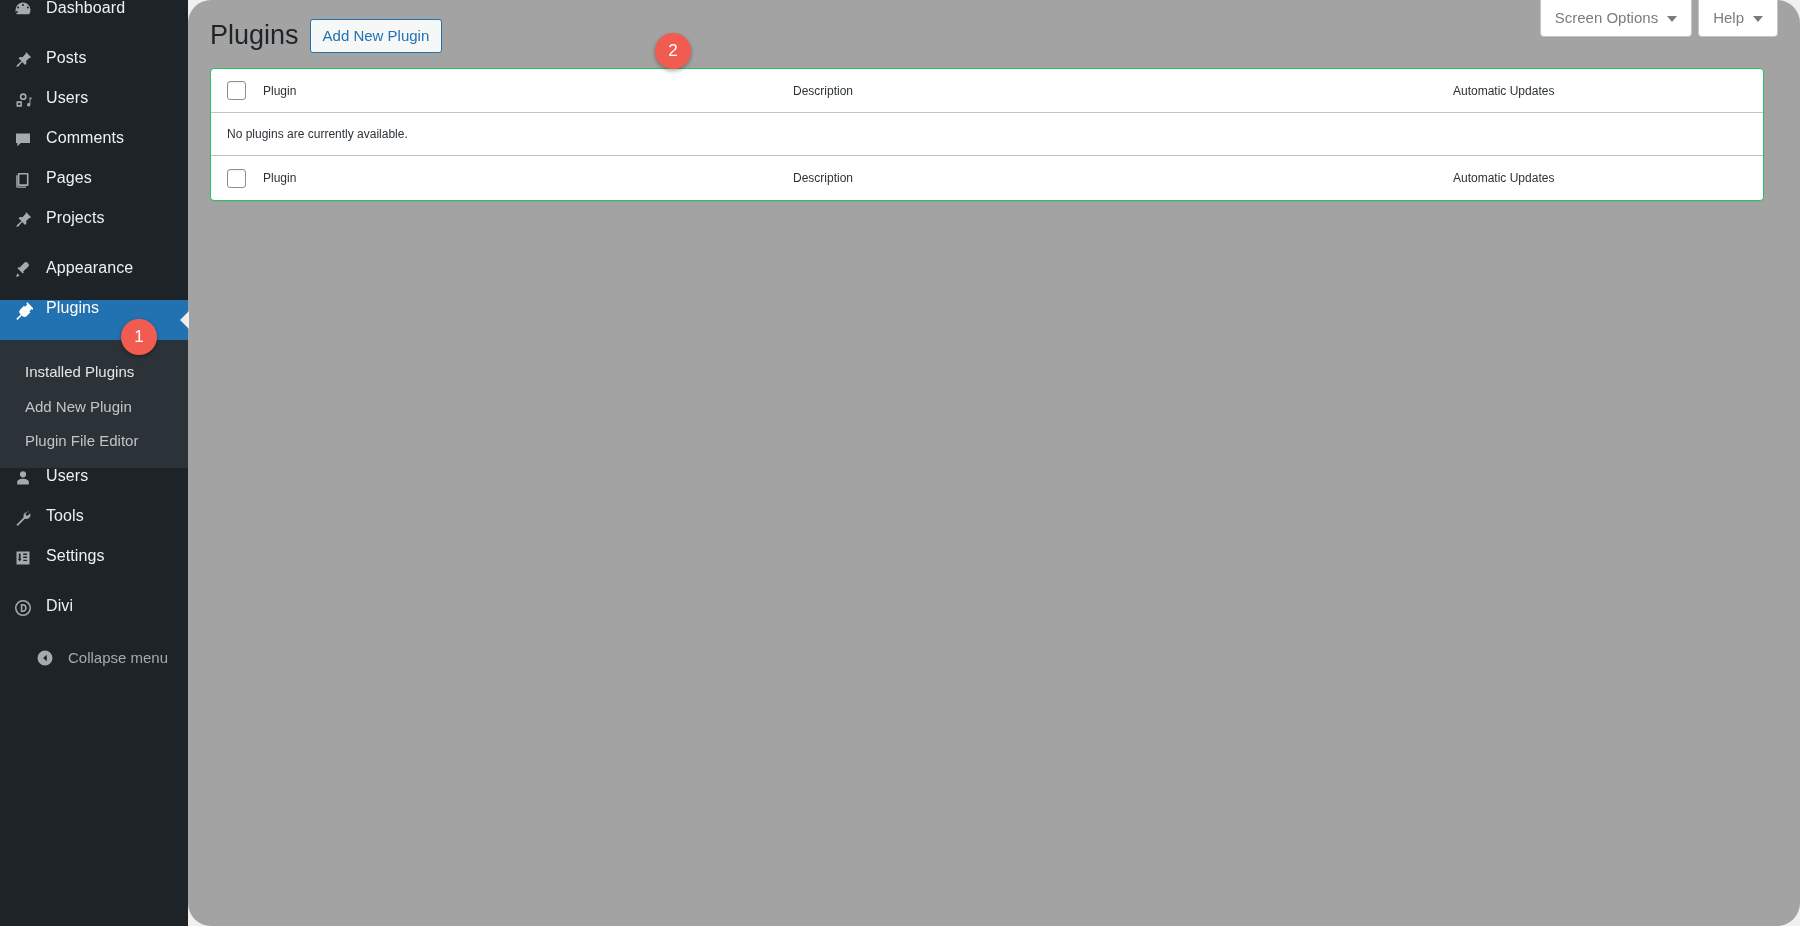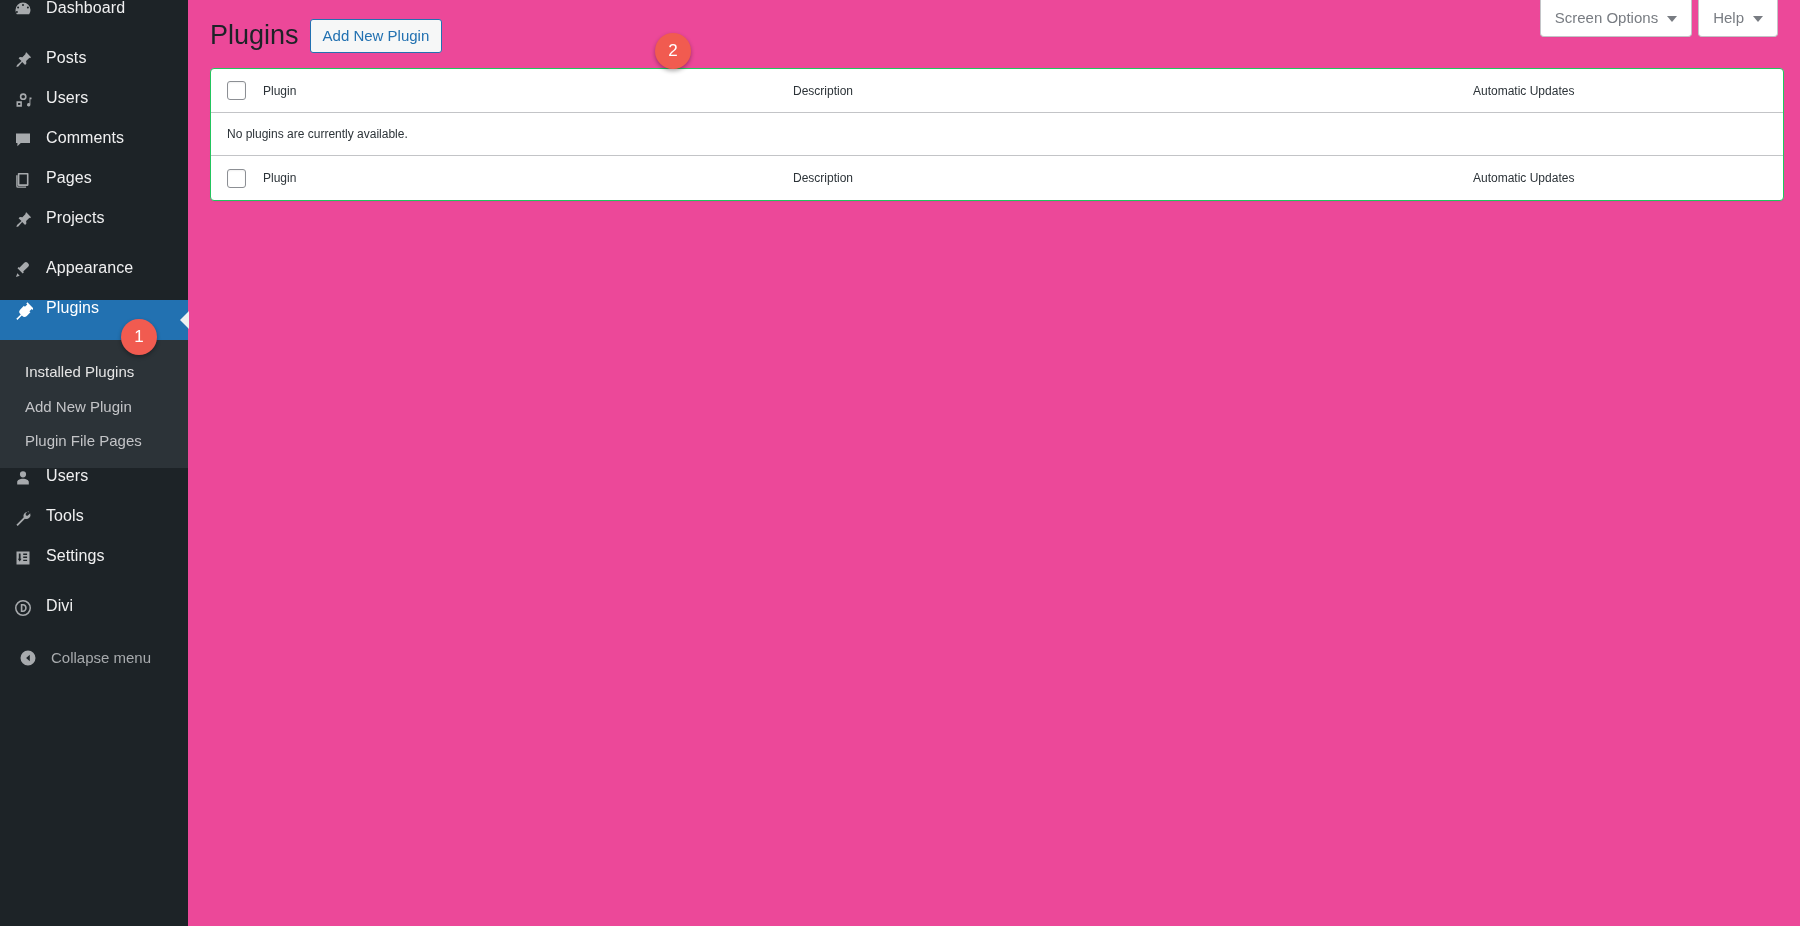--- a/index.html
+++ b/index.html
@@ -89,38 +89,40 @@
     color: #e5e5e5;
     font-weight: 400;
     margin-top: 8px;
   }
 
   
   .collapse-item {
     display: flex;
     align-items: center;
     height: 40px;
-    padding-left: 18px;
+    padding-left: 27px;
     color: #a7aaad;
     font-size: 15px;
     cursor: pointer;
+    margin-left: 8px;
   }
   .collapse-item .mlabel { margin-left: 13px; }
   .collapse-icon { width:20px; height:20px; flex:0 0 20px; display:inline-flex; align-items:center; justify-content:center; color:#a7aaad;}
   .collapse-icon svg { fill: currentColor; display:block;}
 
   
   #wpcontent {
     position: absolute;
     top: 0;
     left: 188px;
     right: 0;
     bottom: 0;
-    background: #ec4899;
-    padding: 0 16px 0 22px;
+    background: #a3a3a3;
+    padding: 0 36px 0 22px;
+    border-radius: 23px;
   }
 
   
   .screen-meta-links {
     position: absolute;
     top: 0;
     right: 22px;
     display: flex;
     gap: 6px;
     z-index: 10;
@@ -326,21 +328,21 @@
       <svg width="20" height="20" viewBox="0 0 20 20">
           <path d="M14.4 2.3l-1.1 1.1 1 1-2.4 2.4-1-1-3.6 3.6a3.3 3.3 0 00.1 4.7l.3.3-4.4 4.4 1.1 1.1 4.4-4.4.3.3a3.3 3.3 0 004.7.1l3.6-3.6-1-1 2.4-2.4 1 1 1.1-1.1-6.5-6.5z"></path>
         </svg>
     </span>
     <span class="mlabel">Plugins</span>
   </div>
 
   <div class="submenu">
     <span class="submenu-item is-current">Installed Plugins</span>
     <span class="submenu-item">Add New Plugin</span>
-    <span class="submenu-item">Plugin File Pages</span>
+    <span class="submenu-item">Plugin File Editor</span>
   </div>
 
   <div class="menu-top">
     <span class="menu-icon">
       <svg width="20" height="20" viewBox="0 0 20 20">
           <path d="M10 3.2a3.1 3.1 0 100 6.2 3.1 3.1 0 000-6.2zm0 7.5c-2.9 0-5.8 1.4-5.8 3.1v2.7h11.6V13.8c0-1.7-2.9-3.1-5.8-3.1z"></path>
         </svg>
     </span>
     <span class="mlabel">Users</span>
   </div>

